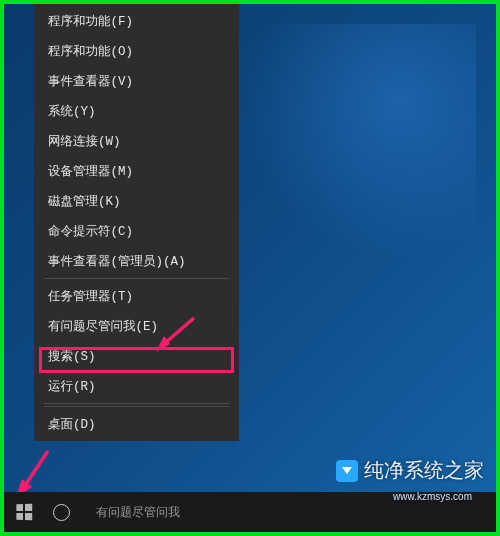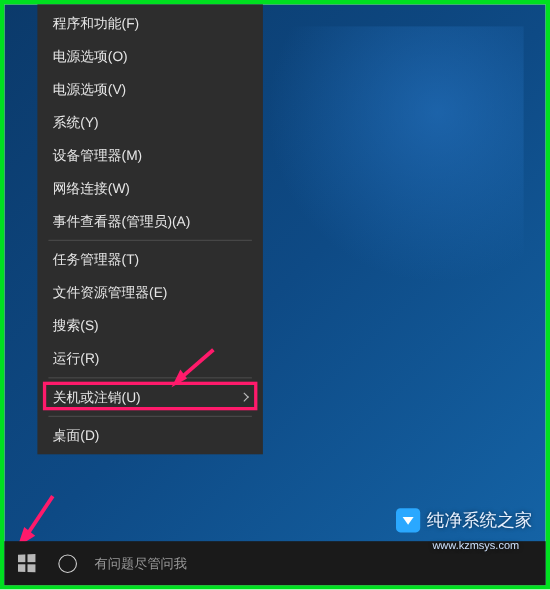--- a/index.html
+++ b/index.html
@@ -31,21 +31,21 @@
     }
     .menu-item {
       display: flex;
       align-items: center;
       justify-content: space-between;
       height: 30px;
       padding: 0 14px;
       cursor: default;
     }
     .menu-sep { height: 1px; background: #4a4a4a; margin: 2px 10px; }
-    .menu-label { white-space: nowrap; }
+    .menu-label { white-space: nowrap; font-family: Liberation Mono, monospace; }
     .submenu-arrow {
       width: 6px; height: 6px;
       border-right: 1.5px solid #bbb;
       border-bottom: 1.5px solid #bbb;
       transform: rotate(-45deg);
       margin-left: 8px;
     }
     .highlight-box {
       position: absolute;
       border: 3px solid #ff1a6b;
@@ -84,28 +84,28 @@
       display: flex; align-items: center; justify-content: center;
     }
     .cortana-ring {
       width: 17px; height: 17px;
       border: 1.8px solid #cfcfcf;
       border-radius: 50%;
     }
     .cortana-text {
       color: #9a9a9a;
       font-size: 12px;
-      margin-left: 8px;
+      margin-left: 18px;
     }
     .watermark {
       position: absolute;
       right: 12px; bottom: 48px;
       display: flex; align-items: center; gap: 6px;
       color: #e8f1ff;
-      font-size: 16px;
+      font-size: 20px;
       font-weight: 500;
       text-shadow: 0 0 4px rgba(0,0,0,0.6);
     }
     .wm-icon {
       width: 22px; height: 22px;
       border-radius: 4px;
       background: #2aa8ff;
       display: flex; align-items: center; justify-content: center;
     }
     .wm-arrow {
@@ -126,55 +126,57 @@
 <body>
 
 <div class="viewport">
   <div class="desktop-light"></div>
 
   <div class="context-menu">
     <div class="menu-item">
         <span class="menu-label">程序和功能(F)</span>
       </div>
     <div class="menu-item">
-        <span class="menu-label">电源选项(O)</span>
-      </div>
-    <div class="menu-item">
-        <span class="menu-label">电源选项(V)</span>
+        <span class="menu-label">程序和功能(O)</span>
+      </div>
+    <div class="menu-item">
+        <span class="menu-label">事件查看器(V)</span>
       </div>
     <div class="menu-item">
         <span class="menu-label">系统(Y)</span>
       </div>
     <div class="menu-item">
+        <span class="menu-label">网络连接(W)</span>
+      </div>
+    <div class="menu-item">
         <span class="menu-label">设备管理器(M)</span>
       </div>
     <div class="menu-item">
-        <span class="menu-label">网络连接(W)</span>
+        <span class="menu-label">磁盘管理(K)</span>
+      </div>
+    <div class="menu-item">
+        <span class="menu-label">命令提示符(C)</span>
       </div>
     <div class="menu-item">
         <span class="menu-label">事件查看器(管理员)(A)</span>
       </div>
     <div class="menu-sep"></div>
     <div class="menu-item">
         <span class="menu-label">任务管理器(T)</span>
       </div>
     <div class="menu-item">
-        <span class="menu-label">文件资源管理器(E)</span>
+        <span class="menu-label">有问题尽管问我(E)</span>
       </div>
     <div class="menu-item">
         <span class="menu-label">搜索(S)</span>
       </div>
     <div class="menu-item">
         <span class="menu-label">运行(R)</span>
       </div>
     <div class="menu-sep"></div>
-    <div class="menu-item">
-      <span class="menu-label">关机或注销(U)</span>
-      <span class="submenu-arrow"></span>
-    </div>
     <div class="menu-sep"></div>
     <div class="menu-item">
         <span class="menu-label">桌面(D)</span>
       </div>
   </div>
 
   <div class="highlight-box" style="left:35px; top:343px; width:195px; height:26px;"></div>
 
   <div class="arrow" style="left:146px; top:310px;">
     <svg width="50" height="42" viewBox="0 0 50 42">

